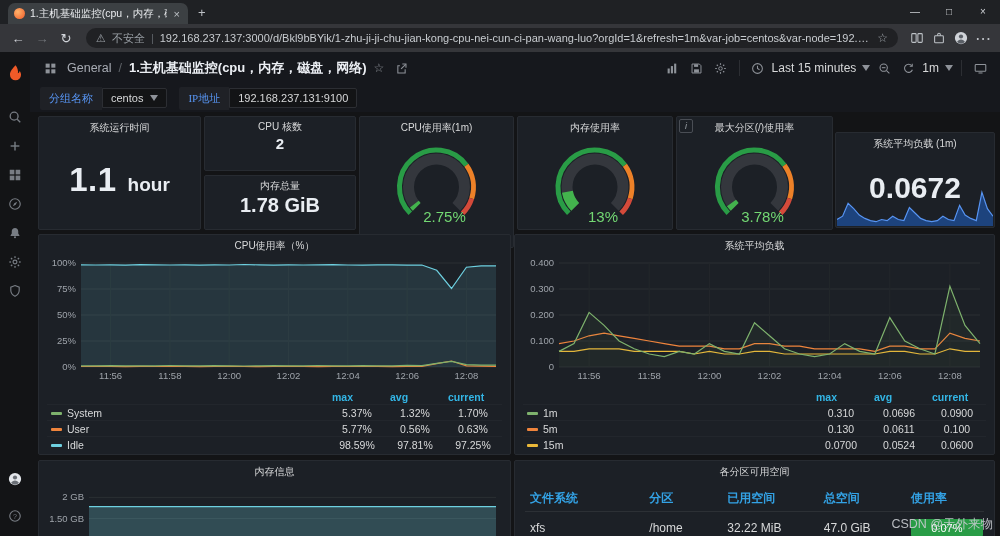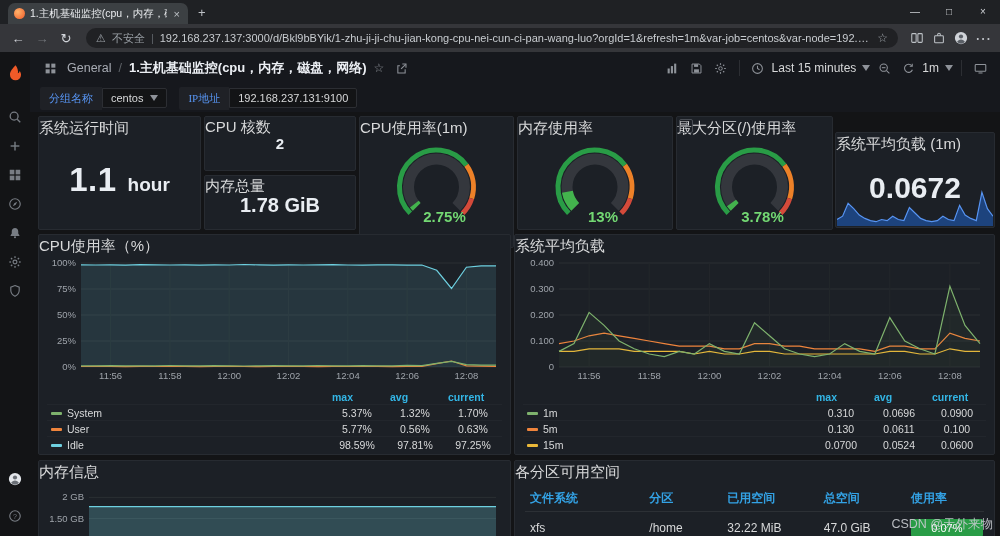--- a/index.html
+++ b/index.html
@@ -44,30 +44,30 @@
   .tn-text{font-size:12px;color:#d8d9da}
   .vdiv{width:1px;height:16px;background:#2c2e33;margin:0 4px}
   .caret{width:8px;height:6px;fill:#8e9299;margin-left:2px}
   #submenu{position:absolute;left:30px;top:84px;width:970px;height:28px;background:#16181d;display:flex;align-items:center;padding:0 10px;box-sizing:border-box;gap:12px;}
   .vargrp{display:flex;align-items:center}
   .varlabel{background:#1f2126;color:#5794f2;font-size:11px;padding:4px 9px;border-radius:2px 0 0 2px;font-family:Liberation Serif, serif;}
   .varvalue{background:#131416;border:1px solid #2c2e33;color:#d8d9da;font-size:11px;padding:3px 8px;border-radius:0 2px 2px 0;display:flex;align-items:center;gap:5px}
   
   #dash{position:absolute;left:30px;top:112px;width:970px;height:424px;background:#131416;}
   .panel{position:absolute;background:#1c2026;border:1px solid #272b31;border-radius:2px;box-sizing:border-box;overflow:hidden}
-  .panel-title{height:22px;line-height:22px;font-size:15px;color:#d8d9da;font-weight:500;
+  .panel-title{height:22px;line-height:22px;text-align:center;font-size:10px;color:#d8d9da;font-weight:500;
     white-space:nowrap;overflow:hidden}
   .stat-sm .panel-title{height:18px;line-height:20px}
   .bigstat{display:flex;align-items:baseline;justify-content:center;margin-top:22px;color:#e9edf2}
   .bigstat .v{font-size:33px;font-weight:bold;letter-spacing:.5px}
   .bigstat .u{font-size:19px;font-weight:bold;margin-left:11px}
   .smallstat{text-align:center;font-weight:bold;color:#e9edf2}
   .gauge-wrap{position:relative;height:90px}
   .gauge-svg{position:absolute;left:0;top:0;width:100%;height:86px;display:flex;justify-content:center}
-  .gauge-val{position:absolute;left:16px;right:0;bottom:4px;text-align:center;font-size:15px;font-weight:bold;color:#73d873}
+  .gauge-val{position:absolute;left:16px;right:0;bottom:4px;text-align:center;font-size:15px;font-weight:normal;color:#73d873}
   .loadstat-val{text-align:center;font-size:30px;font-weight:bold;color:#e9edf2;margin-top:16px}
   .spark{position:absolute;left:1px;right:1px;bottom:1px;height:38px}
   .chart-mount{position:absolute;left:4px;top:22px}
   .lg{width:calc(100% - 16px);margin:2px 8px 0 8px;border-collapse:collapse;font-size:10.5px}
   .lg th{color:#33b5e5;text-align:left;font-weight:bold;padding:0 4px;height:15px}
   .lg th.first{width:auto}
   .lg td{padding:0 4px;height:15px;border-top:1px solid #22262c;color:#d8d9da}
   .lg td.vl{text-align:center;width:50px}
   .sw{display:inline-block;width:11px;height:3px;border-radius:1px;margin-right:5px;vertical-align:2px;background:#888}
   .disk{width:calc(100% - 20px);margin:3px 10px;border-collapse:collapse;font-size:12px;table-layout:fixed}

